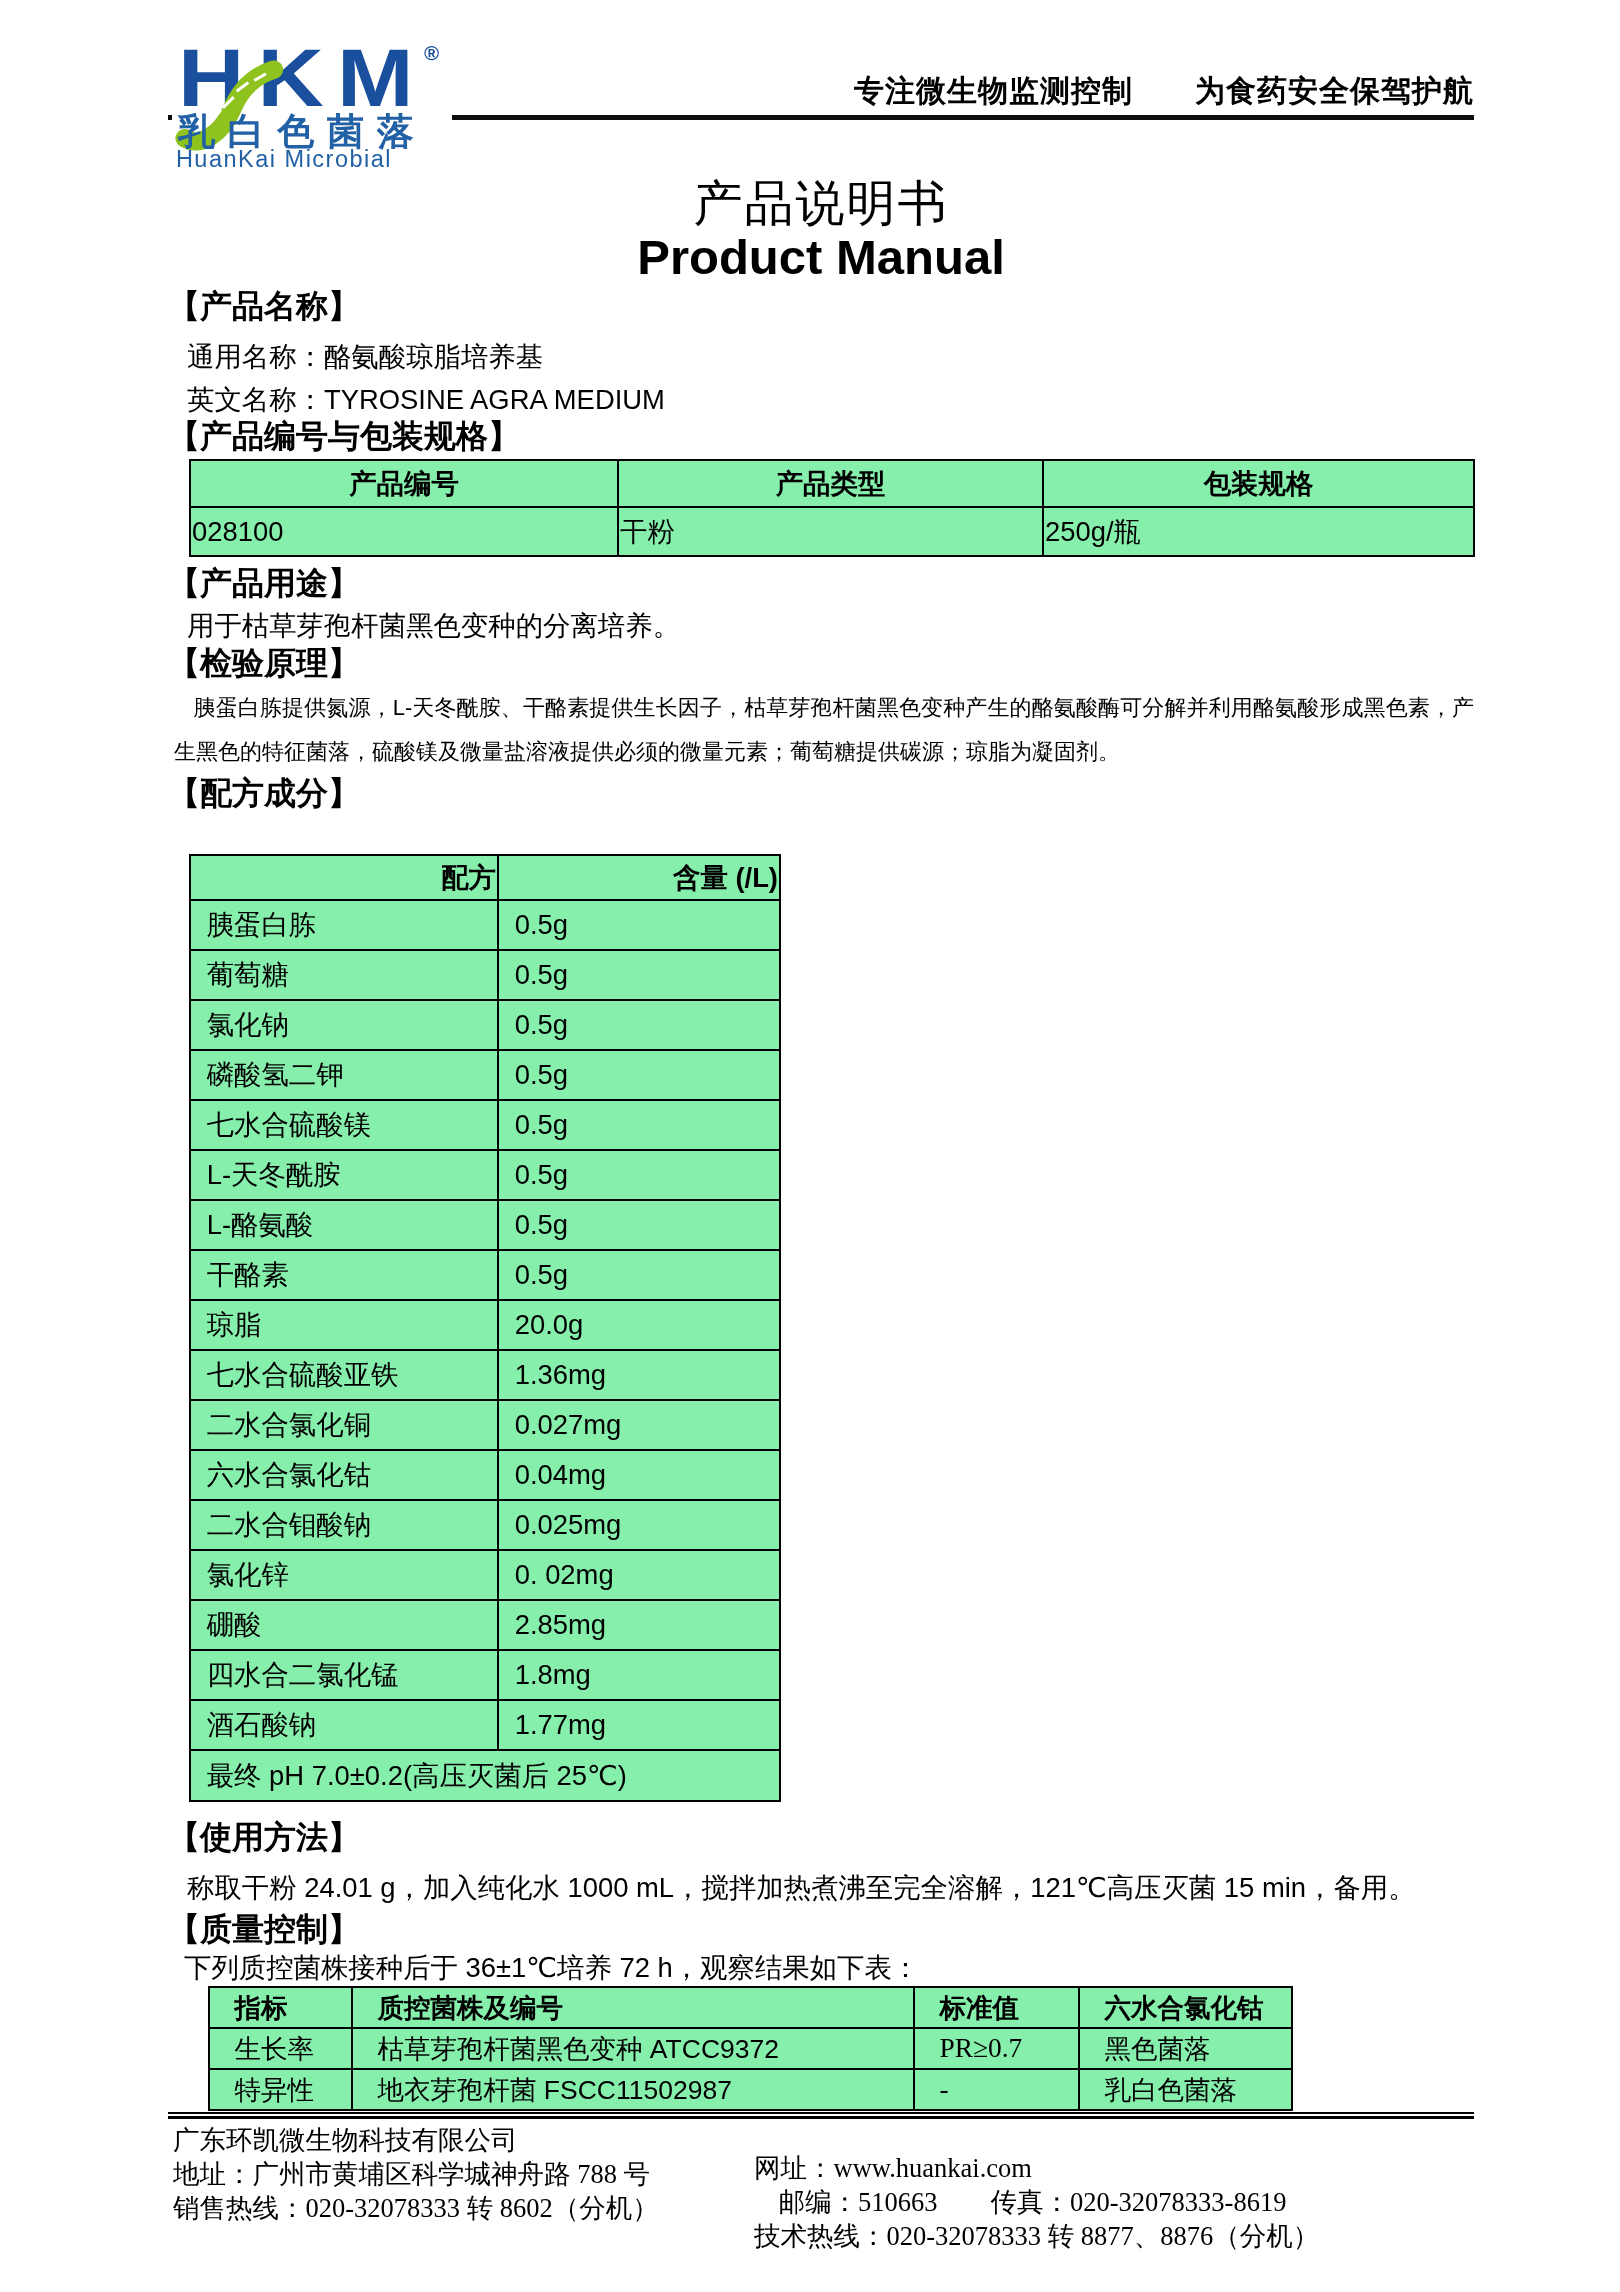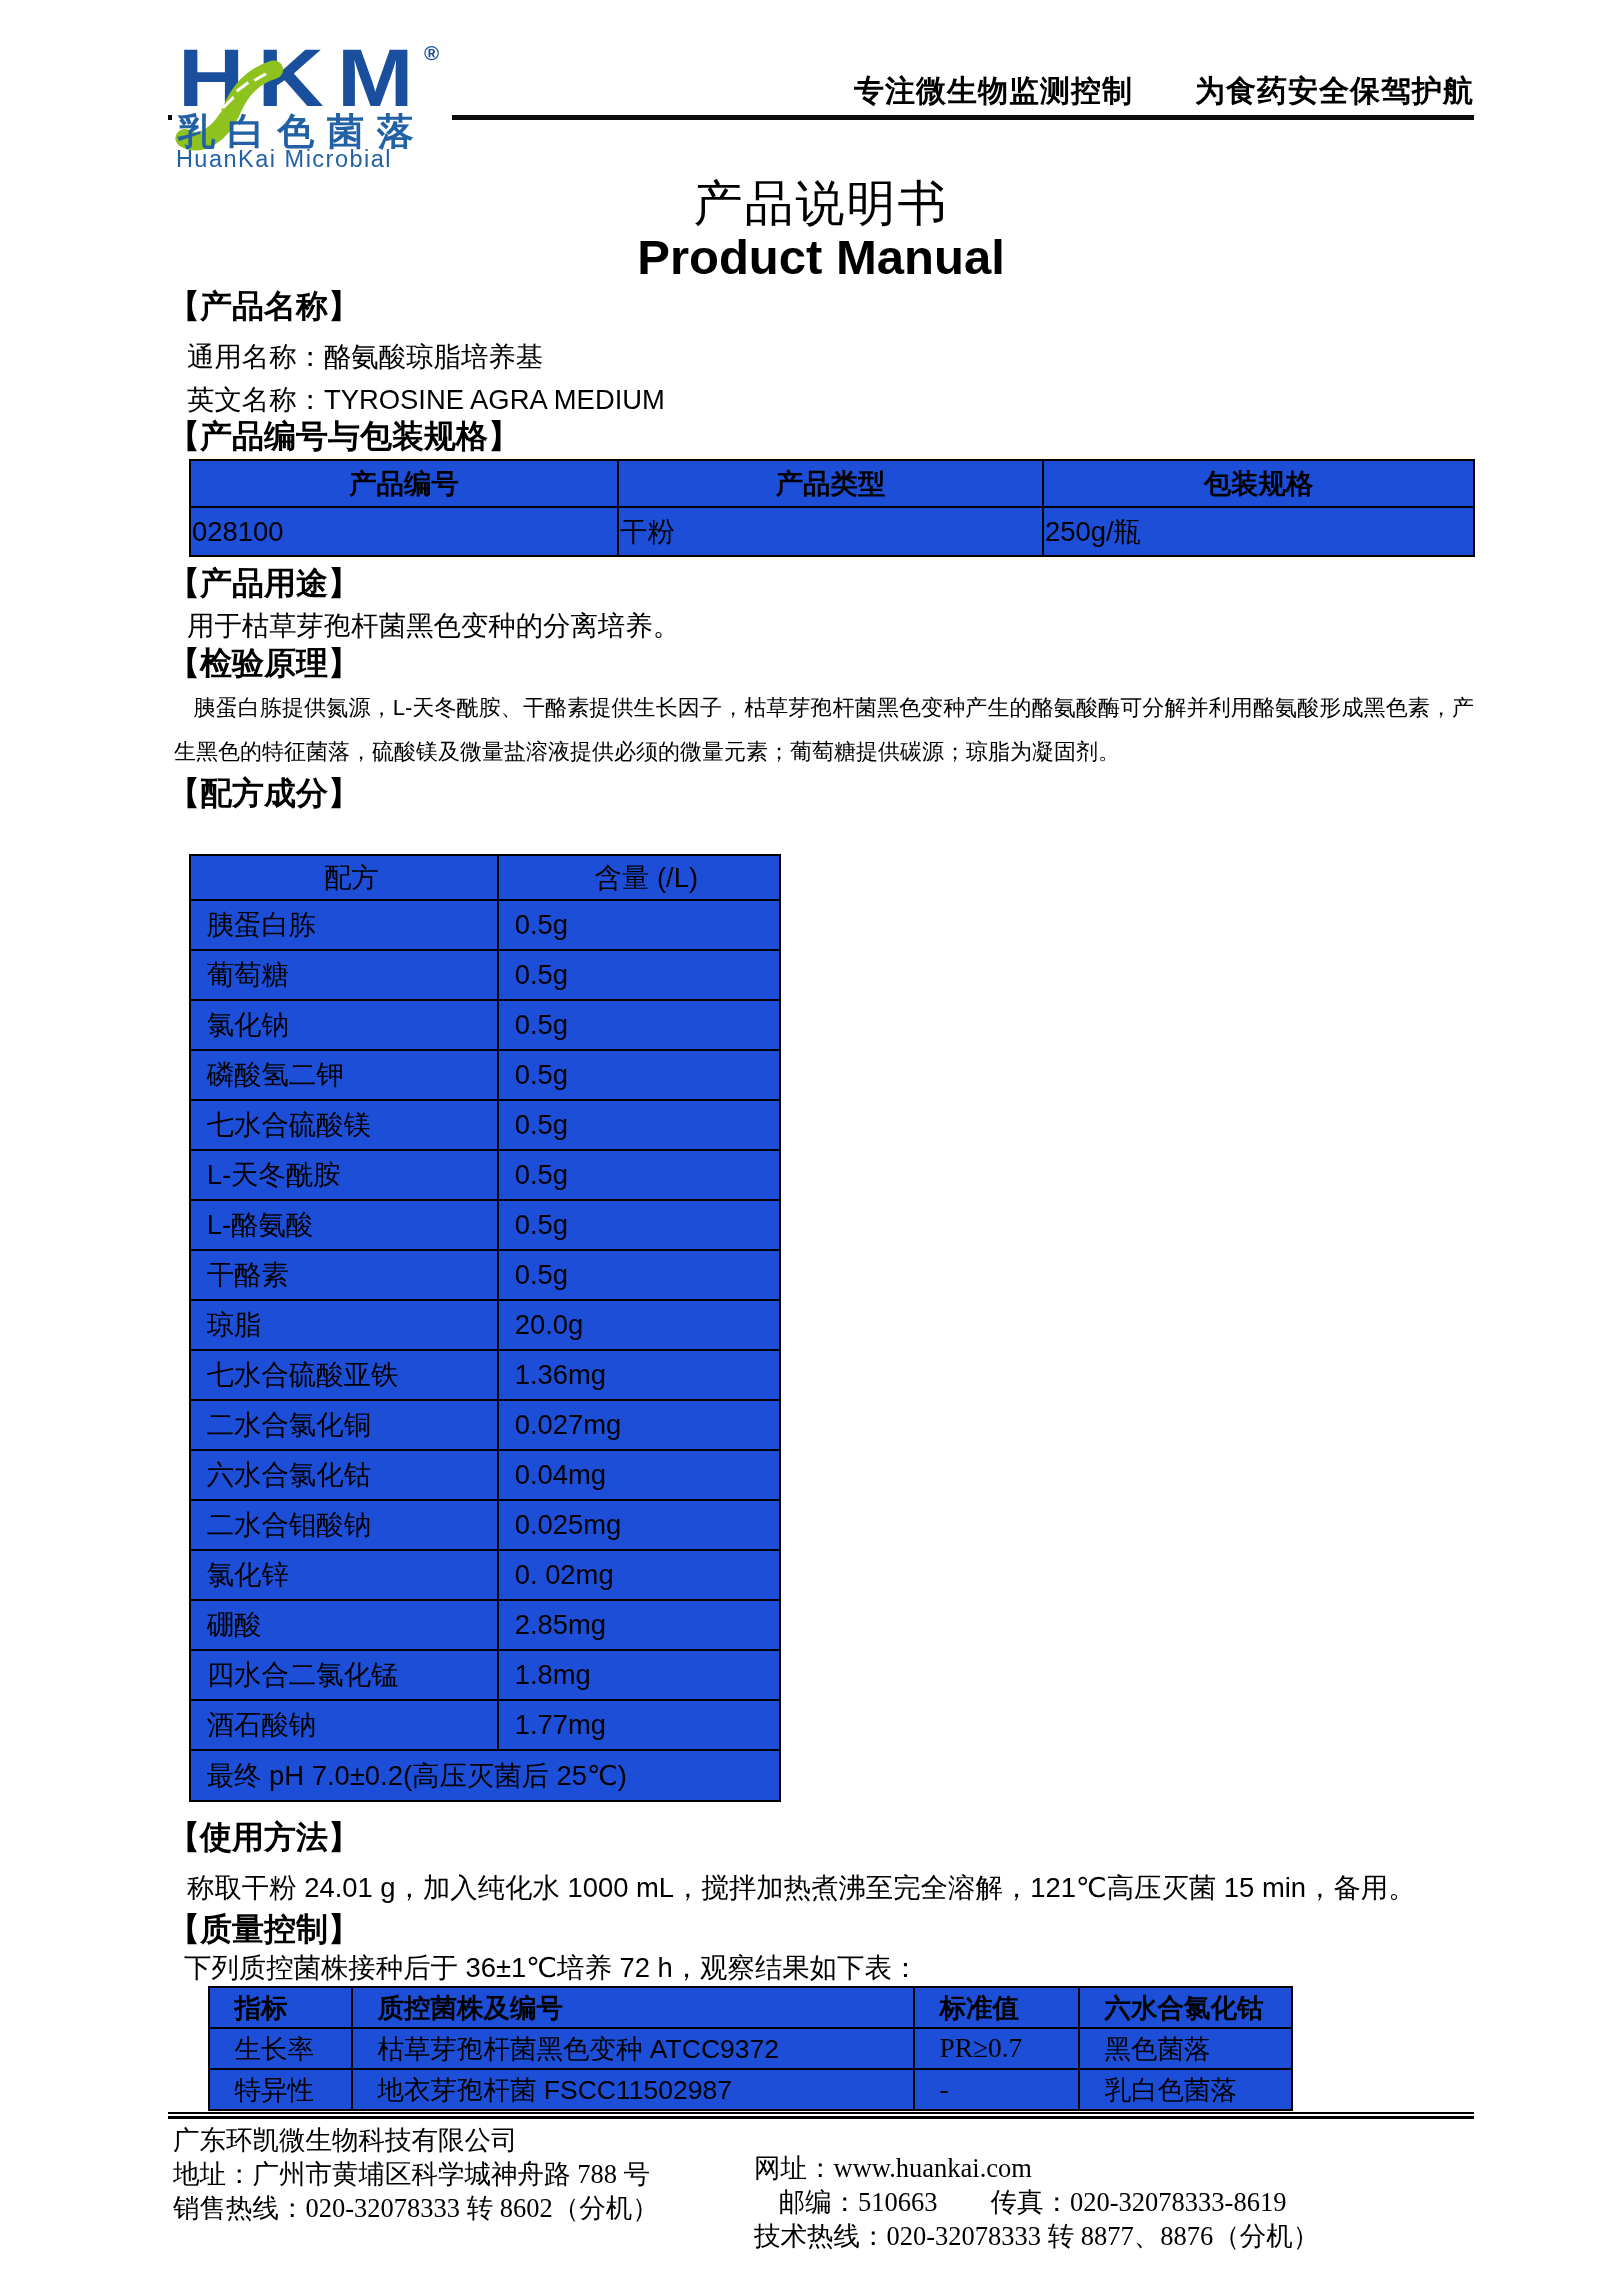--- a/index.html
+++ b/index.html
@@ -52,32 +52,32 @@
   
   .sec-h{left:168px;font-size:32px;font-weight:800;line-height:37px;white-space:nowrap;}
   .body-line{left:187px;font-size:27.4px;line-height:33px;white-space:nowrap;}
   .para{
     left:174px;width:1300px;
     font-size:22px;line-height:44px;
     text-align:justify;text-indent:19.6px;
   }
 
   
-  table{border-collapse:collapse;table-layout:fixed;background:#1d4ed8;}
+  table{border-collapse:collapse;table-layout:fixed;background:#86efac;}
   th,td{border:2px solid #000;overflow:hidden;}
   table{border:2.9px solid #000;}
 
   
   .info-table{left:189px;top:459px;width:1285px;font-size:27.4px;}
   .info-table th{height:43px;font-weight:700;text-align:center;}
   .info-table td{height:45px;text-align:left;font-weight:400;}
 
   
   .formula-table{left:189px;top:854px;width:590px;font-size:27.4px;}
-  .formula-table th{height:41px;text-align:center;padding-left:15.7px;font-weight:400;margin-left:24px;}
+  .formula-table th{height:41px;text-align:right;padding-left:15.7px;font-weight:700;margin-left:24px;}
   .formula-table td{height:46px;text-align:left;padding-left:15.7px;font-weight:400;}
   .formula-table .ph-row td{height:47px;}
 
   
   .qc-table{left:208px;top:1986px;width:1082px;font-size:26.5px;}
   .qc-table th{height:37px;text-align:left;padding-left:24.5px;font-weight:700;}
   .qc-table td{height:37px;text-align:left;padding-left:24.5px;font-weight:400;}
   .qc-table td:nth-child(3){font-family:"Liberation Serif","DejaVu Serif",serif;font-size:27.4px;}
 
   

